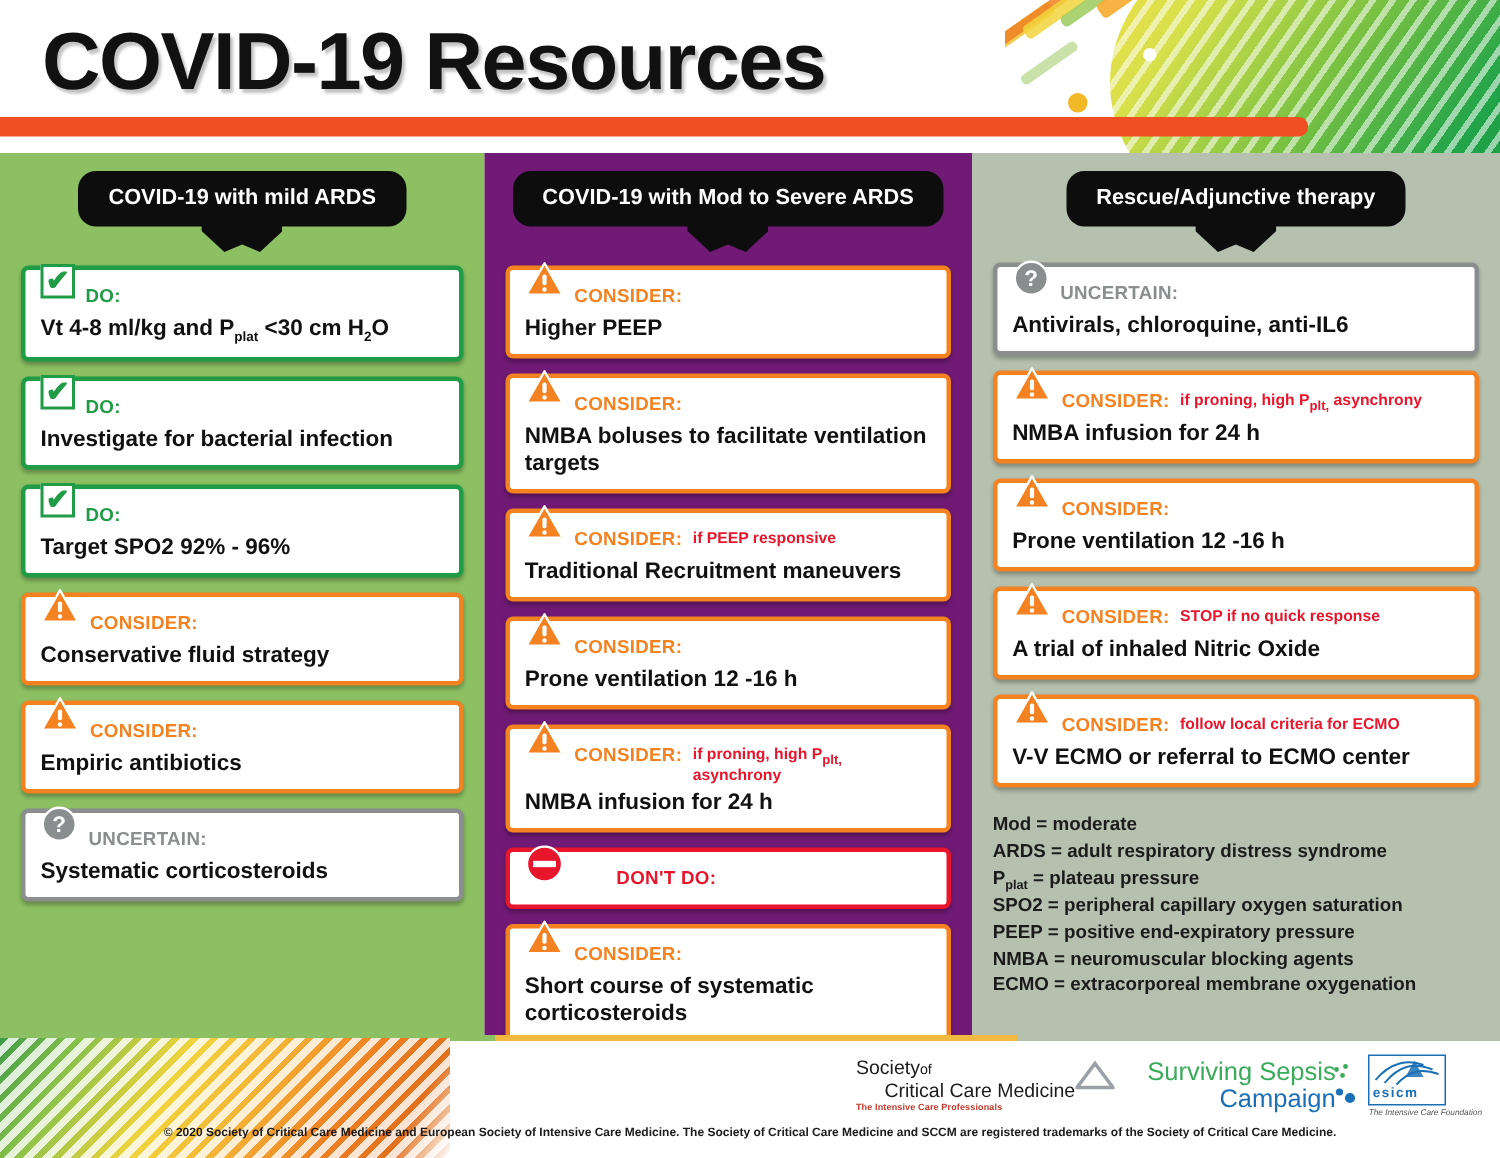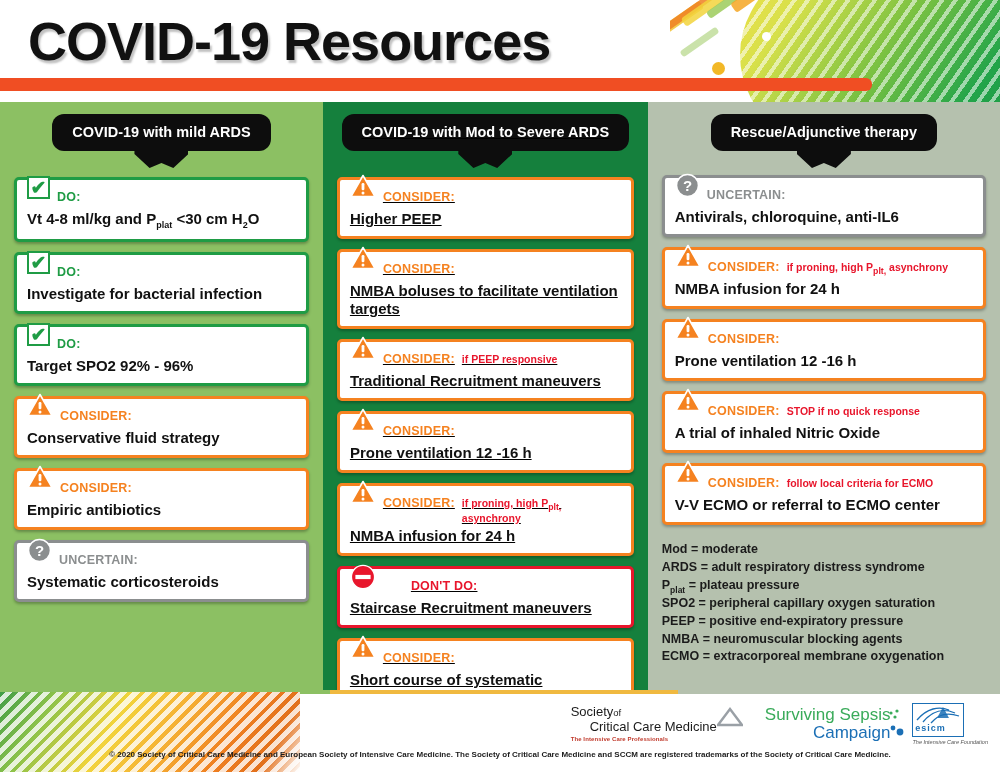--- a/index.html
+++ b/index.html
@@ -30,21 +30,21 @@
   }
   .header-rule {
     position:absolute; left:0; top:78px; width:872px; height:13px;
     background:#f04e23; border-radius:0 6px 6px 0;
   }
 
   
   .columns { position:absolute; left:0; top:102px; width:1000px; height:588px; display:flex; }
   .col { position:relative; height:588px; }
   .col-1 { width:330px; background:#8cc063; }
-  .col-2 { width:332px; background:#15803d;text-decoration:underline; }
+  .col-2 { width:332px; background:#701a75; }
   .col-3 { width:360px; background:#b5c1ae; }
 
   .col-head-wrap { position:relative; padding-top:12px; display:flex; justify-content:center; }
   .col-head {
     background:#0d0d0d; color:#fff; border-radius:12px;
     font-size:14.5px; font-weight:bold; text-align:left;
     padding:10px 20px 11px; position:relative; white-space:nowrap;
   }
   .col-head::after{
     content:""; position:absolute; left:50%; transform:translateX(-50%);
@@ -267,21 +267,20 @@
           <div class="card-body">NMBA infusion for 24 h</div>
         </div>
         <div class="card dont">
           <div class="card-head">
             <span class="ic ic-stop"><svg width="26" height="26" viewBox="0 0 26 26">
                 <circle cx="13" cy="13" r="11.6" fill="#e8162c" stroke="#ffffff" stroke-width="1.4"></circle>
                 <rect x="5.4" y="10.9" width="15.2" height="4.2" fill="#fff"></rect>
               </svg></span>
             <span class="card-label">DON'T DO:</span>
           </div>
-          <div class="card-body">Staircase Recruitment maneuvers</div>
         </div>
         <div class="card consider">
           <div class="card-head">
             <span class="ic ic-warn"><svg width="26" height="24" viewBox="0 0 26 24">
                 <path d="M13 1.5 L25 22.5 L1 22.5 Z" fill="#f58220" stroke="#ffffff" stroke-width="1.6" stroke-linejoin="round"></path>
                 <rect x="11.6" y="9" width="2.8" height="7.2" rx="1.2" fill="#fff"></rect>
                 <circle cx="13" cy="19" r="1.5" fill="#fff"></circle>
               </svg></span>
             <span class="card-label">CONSIDER:</span>
           </div>

